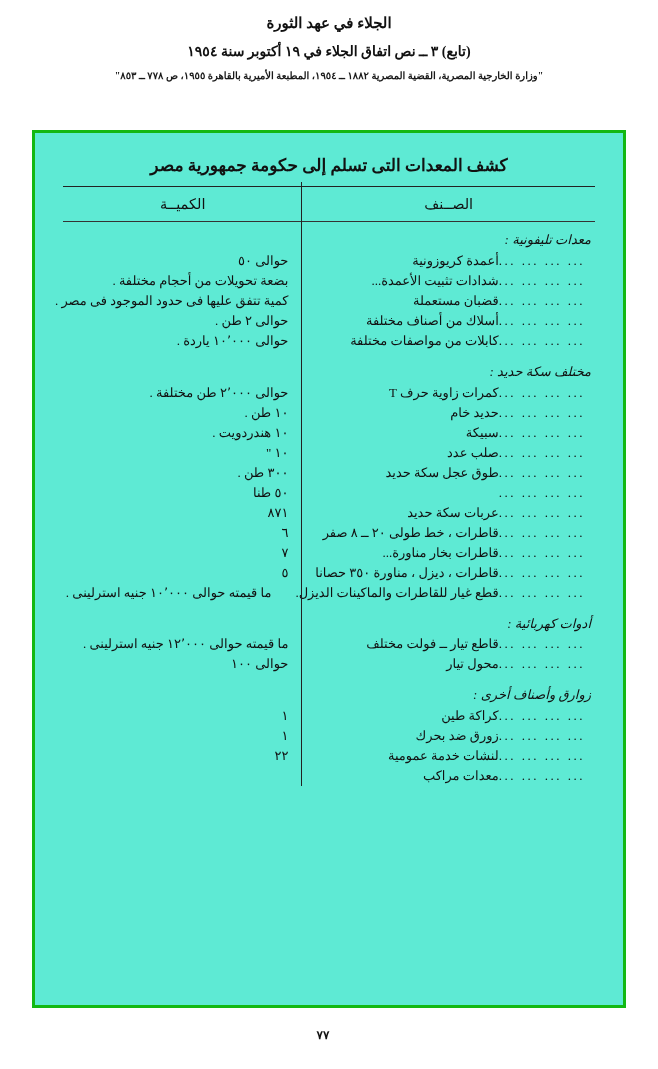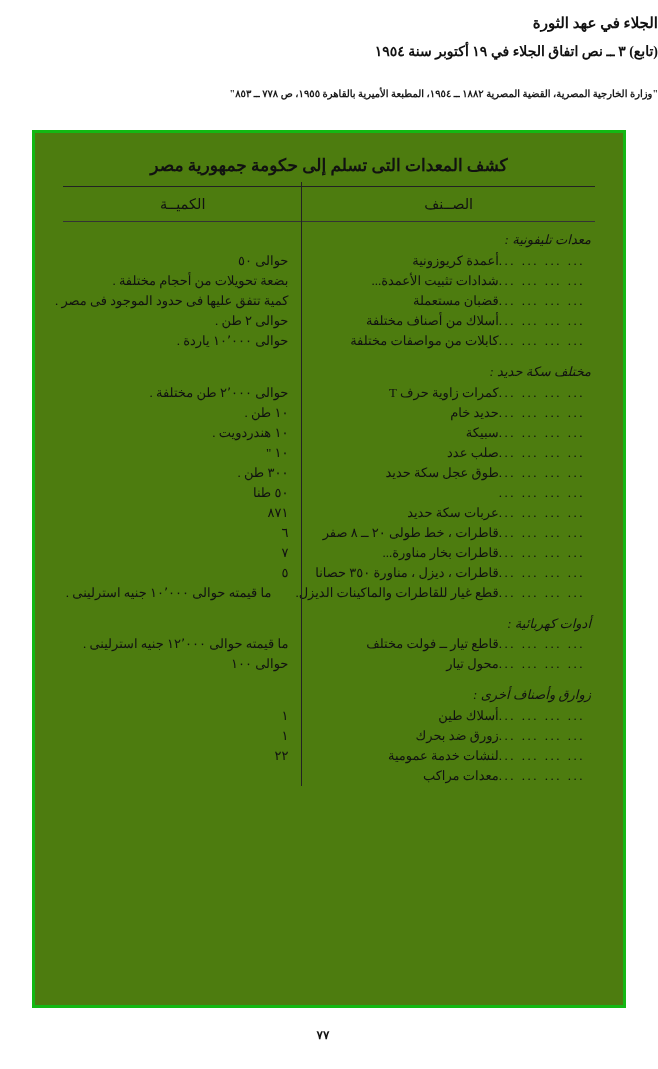--- a/index.html
+++ b/index.html
@@ -18,50 +18,50 @@
 
   .page {
     width: 658px;
     height: 1069px;
     position: relative;
     box-sizing: border-box;
   }
 
   
   .header {
-    text-align: right;
+    text-align: center;
     padding-top: 14px;
   }
   .header .line1 {
     font-size: 15px;
     font-weight: bold;
     letter-spacing: 0.3px;
     margin-bottom: 11px;
   }
   .header .line2 {
     font-size: 14px;
     font-weight: bold;
-    margin-bottom: 28px;
+    margin-bottom: 10px;
   }
   .header .line3 {
     font-size: 10px;
     font-weight: bold;
     color: #1a1a1a;
   }
 
   
   .frame {
     position: absolute;
     left: 32px;
     top: 130px;
     width: 594px;
     height: 878px;
     border: 3px solid #13b813;
     box-sizing: border-box;
-    background: #4d7c0f;
+    background: #5eead4;
   }
   .frame-inner {
     position: absolute;
     inset: 4px;
     box-sizing: border-box;
     padding: 12px 24px 8px 24px;
   }
 
   .table-title {
     text-align: center;
@@ -365,21 +365,21 @@
         <div class="row section-head">
           <div class="cell-sinf">
             <span class="sinf-text">زوارق وأصناف أخرى :</span>
           </div>
           <div class="cell-kam"></div>
         </div>
 
         <div class="row">
           <div class="cell-sinf">
             <span class="dots">...   ...   ...   ...</span>
-            <span class="sinf-text">أسلاك طين</span>
+            <span class="sinf-text">كراكة طين</span>
           </div>
           <div class="cell-kam">١</div>
         </div>
 
         <div class="row">
           <div class="cell-sinf">
             <span class="dots">...   ...   ...   ...</span>
             <span class="sinf-text">زورق ضد بحرك</span>
           </div>
           <div class="cell-kam">١</div>

